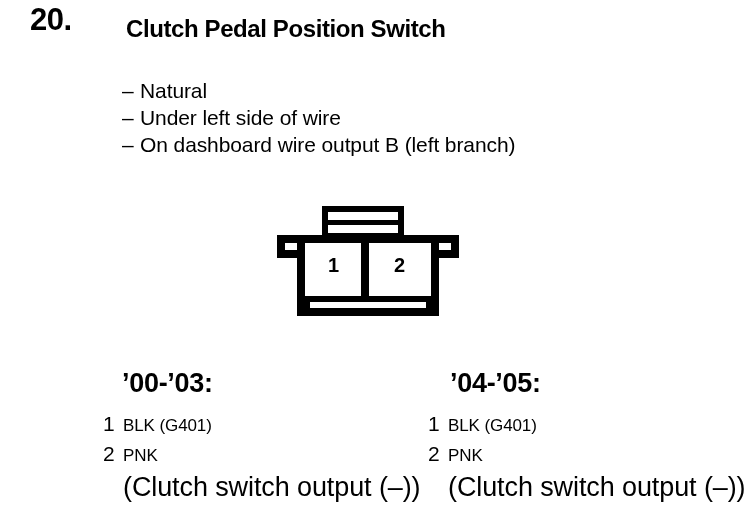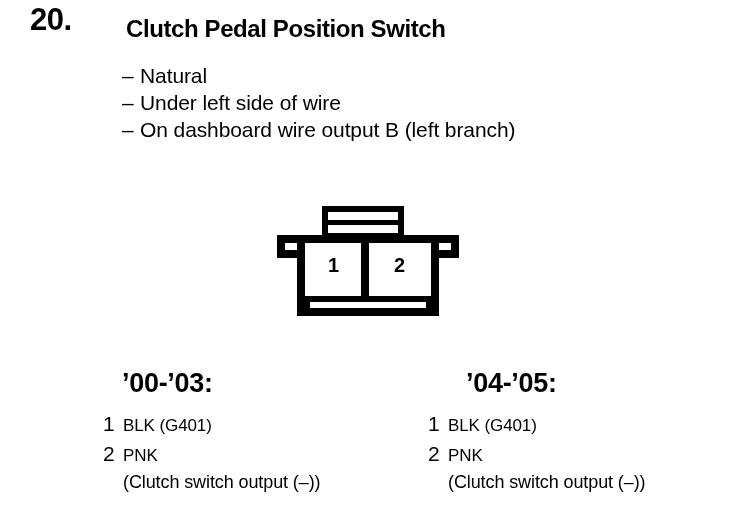--- a/index.html
+++ b/index.html
@@ -44,21 +44,21 @@
     display: flex;
     align-items: baseline;
     height: 27px;
     font-size: 21px;
   }
   .spec-dash {
     width: 18px;
     flex: 0 0 18px;
     font-size: 21px;
   }
-  .spec-text { font-size: 21px; letter-spacing: -0.1px; }
+  .spec-text { font-size: 21px; letter-spacing: -0.1px; margin-top: 15px; }
 
   
   #connector-diagram {
     left: 272px;
     top: 198px;
     width: 192px;
     height: 126px;
   }
   #connector-diagram svg { display: block; }
   .pin-num {
@@ -88,28 +88,28 @@
     font-size: 21px;
   }
   .pin-row .pin-index {
     width: 20px;
     flex: 0 0 20px;
     font-size: 21px;
   }
   .pin-row .pin-desc { font-size: 17px; letter-spacing: -0.1px; }
   .pin-note {
     height: 30px;
-    font-size: 18px;
+    font-size: 27px;
     letter-spacing: -0.1px;
     padding-left: 20px;
     text-align: right;
   }
   
   #variant-col-0 .variant-heading { margin-left: 3px; }
-  #variant-col-1 .variant-heading { margin-left: 17px; }
+  #variant-col-1 .variant-heading { margin-left: 1px; }
   #variant-col-0 .pin-list { margin-left: -16px; }
   #variant-col-1 .pin-list { margin-left: -21px; }
 </style>
 </head>
 <body>
 
 <div class="abs" id="item-number">20.</div>
 
 <div class="abs" id="page-title">Clutch Pedal Position Switch</div>
 

